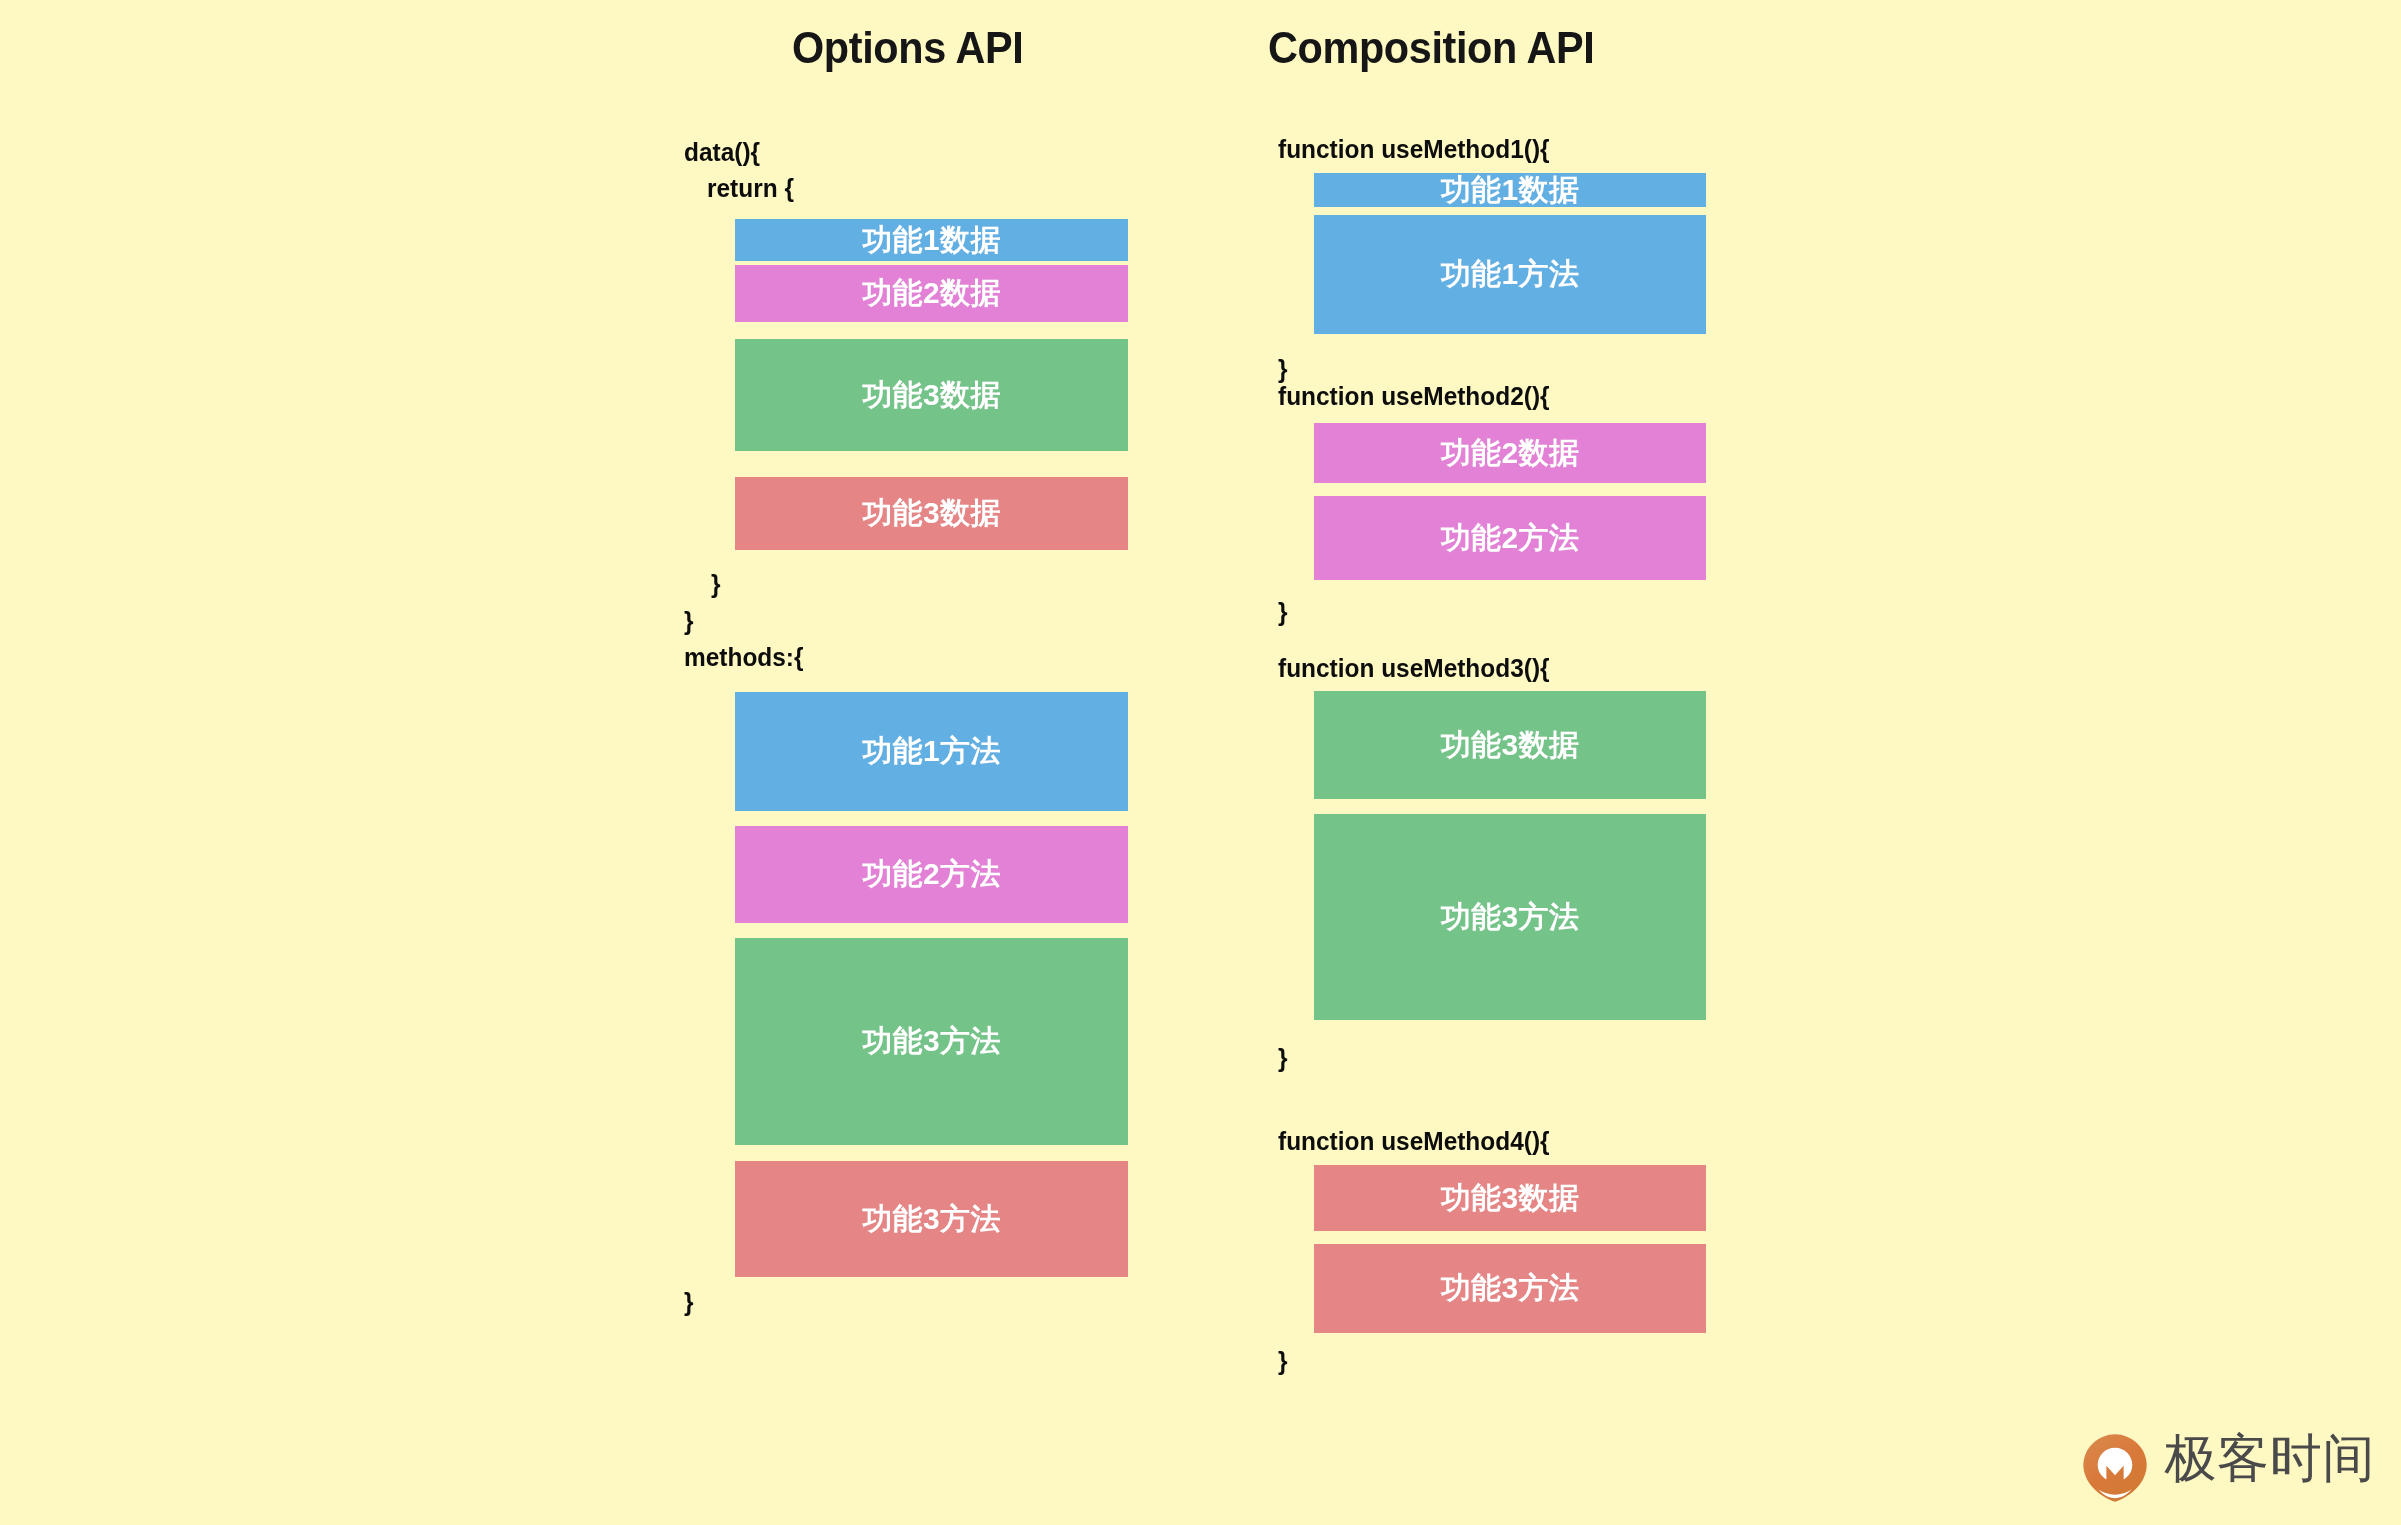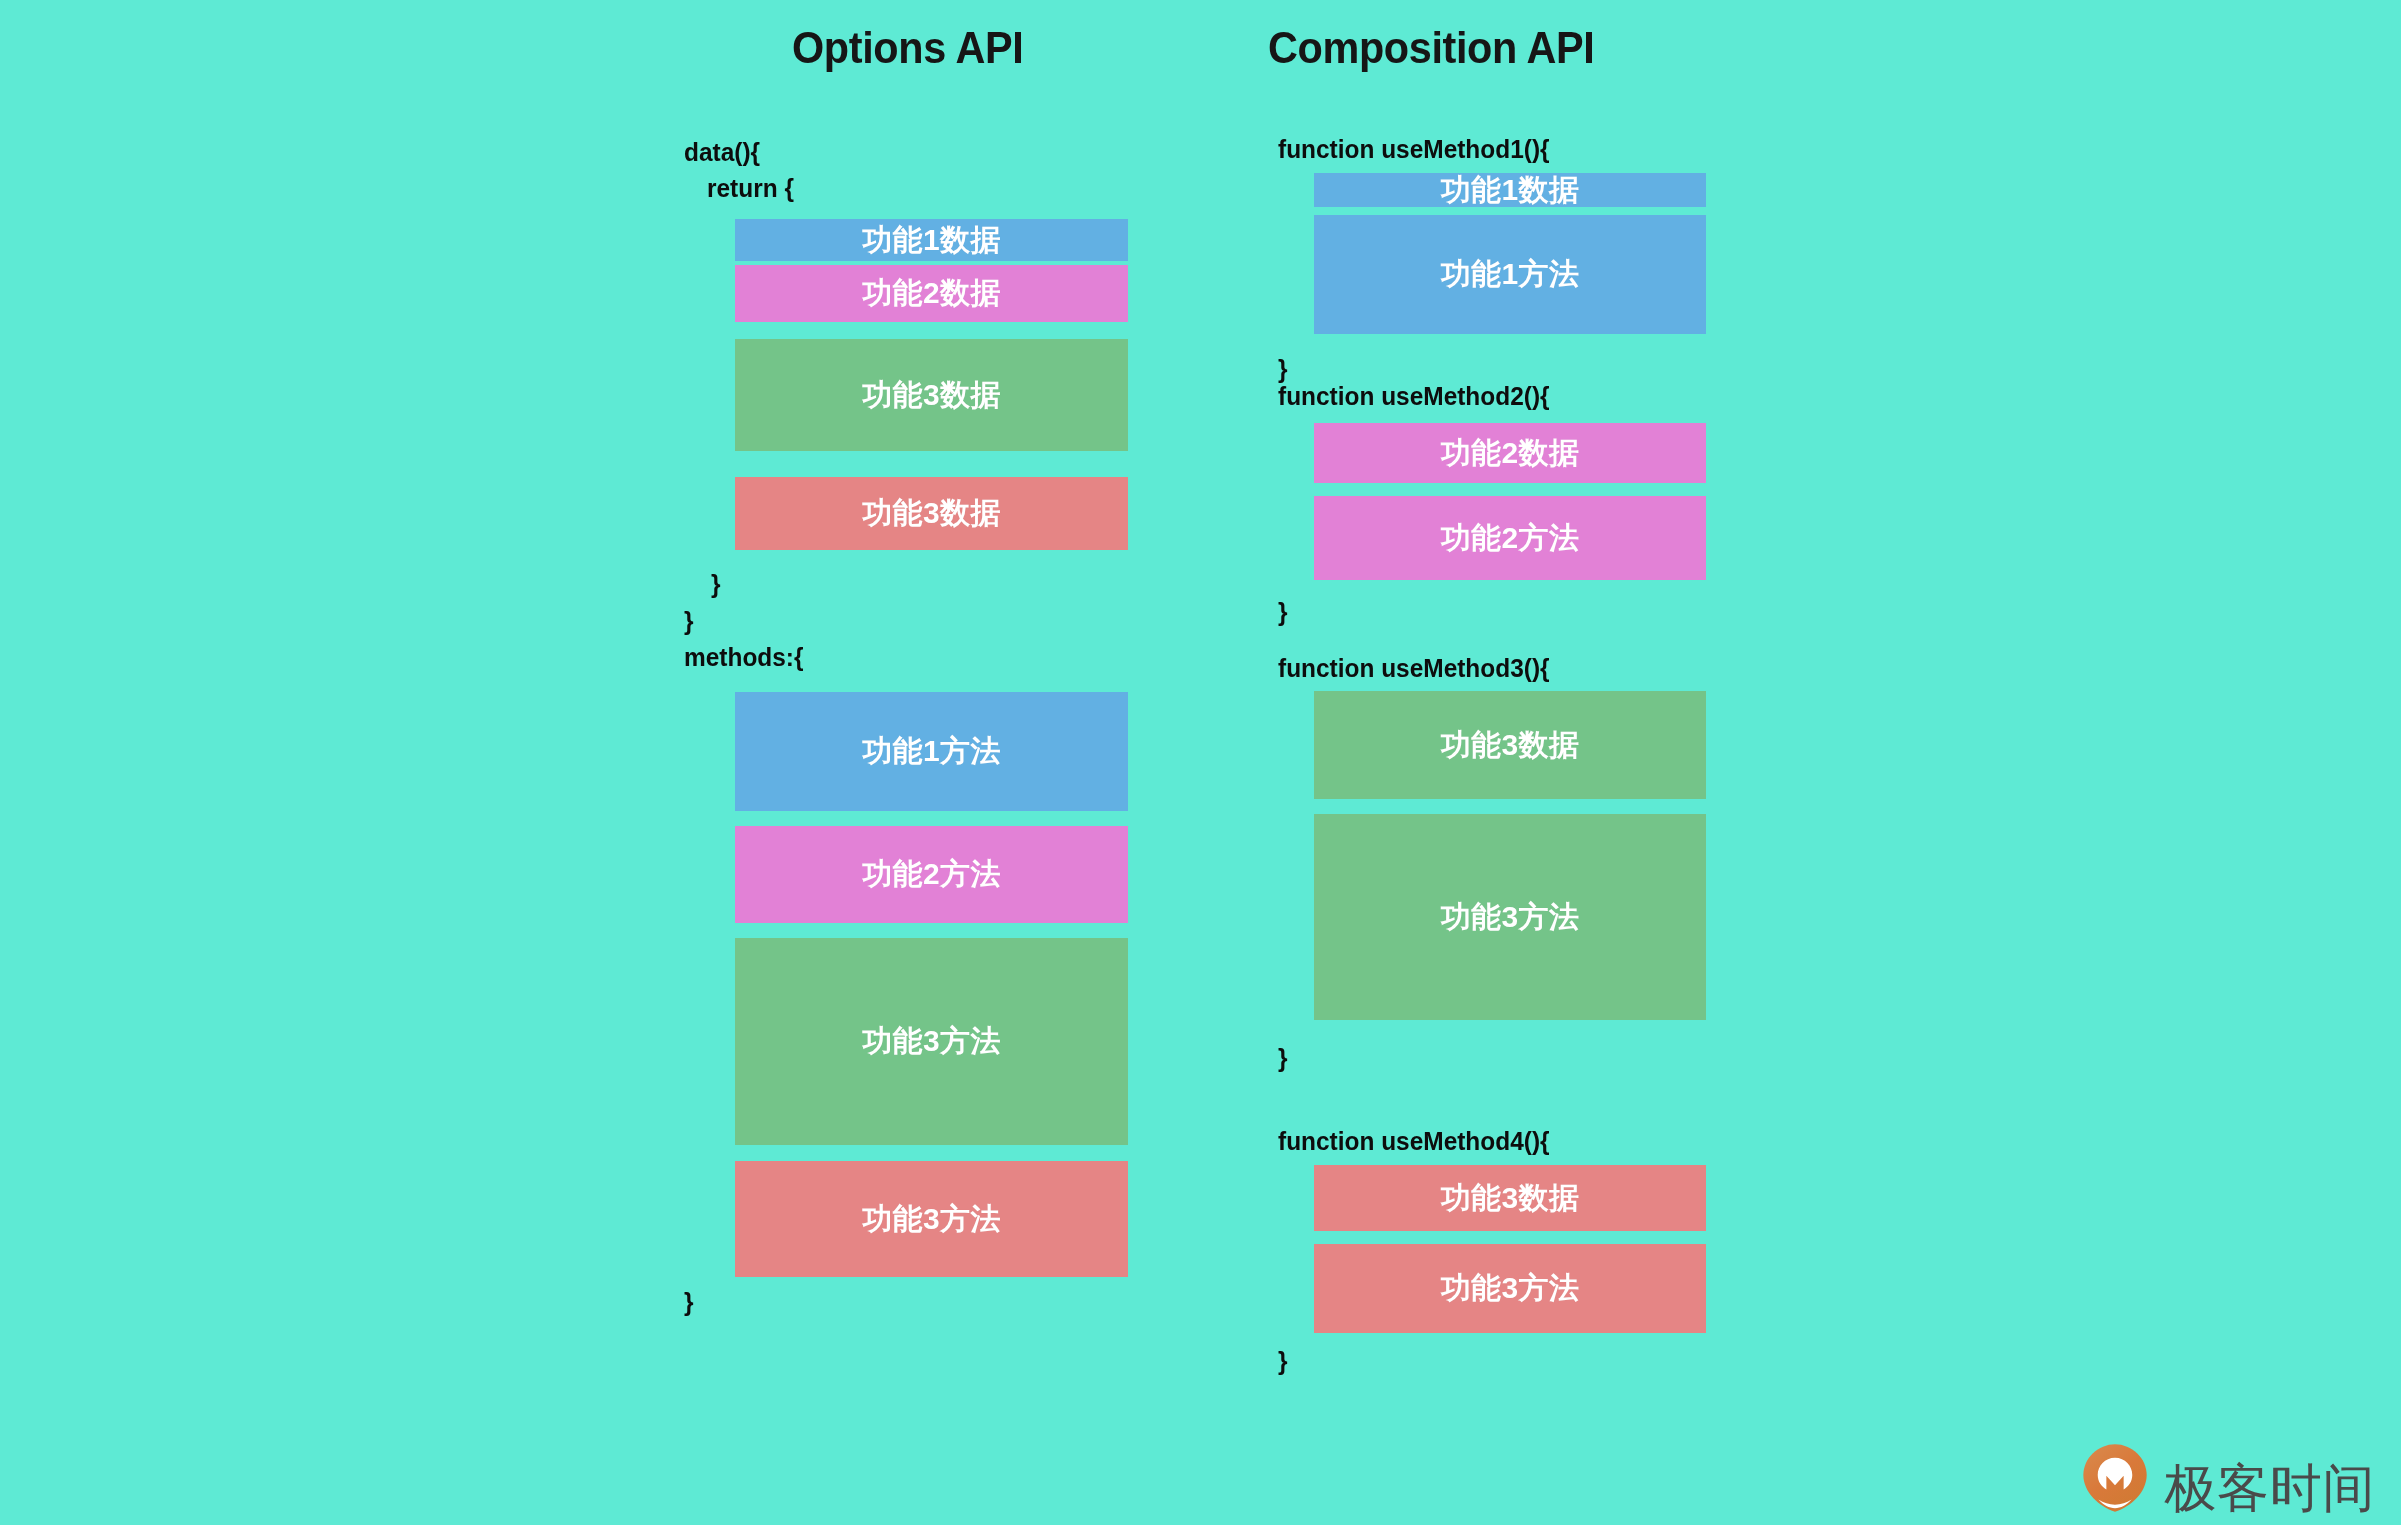--- a/index.html
+++ b/index.html
@@ -14,21 +14,21 @@
     overflow: hidden;
     font-family: "Liberation Sans", "DejaVu Sans", sans-serif;
     -webkit-font-smoothing: antialiased;
   }
 
   .canvas {
     position: absolute;
     left: 0; top: 0;
     width: 2401px;
     height: 1526px;
-    background: #5eead4;
+    background: #fef9c3;
   }
 
   
   .col-title {
     position: absolute;
     font-weight: 700;
     font-size: 45px;
     letter-spacing: -0.4px;
     color: #161616;
     white-space: nowrap;
@@ -68,21 +68,21 @@
   .block span { pointer-events: none; }
 
   
   #geek-logo {
     position: absolute;
     left: 2079px;
     top: 1432px;
     width: 298px;
     height: 82px;
     display: flex;
-    align-items: flex-end;
+    align-items: flex-start;
     gap: 13.4px;
   }
   #geek-logo-mark {
     width: 72px;
     height: 72px;
     position: relative;
     flex: 0 0 auto;
   }
   #geek-logo-text {
     font-size: 52px;

